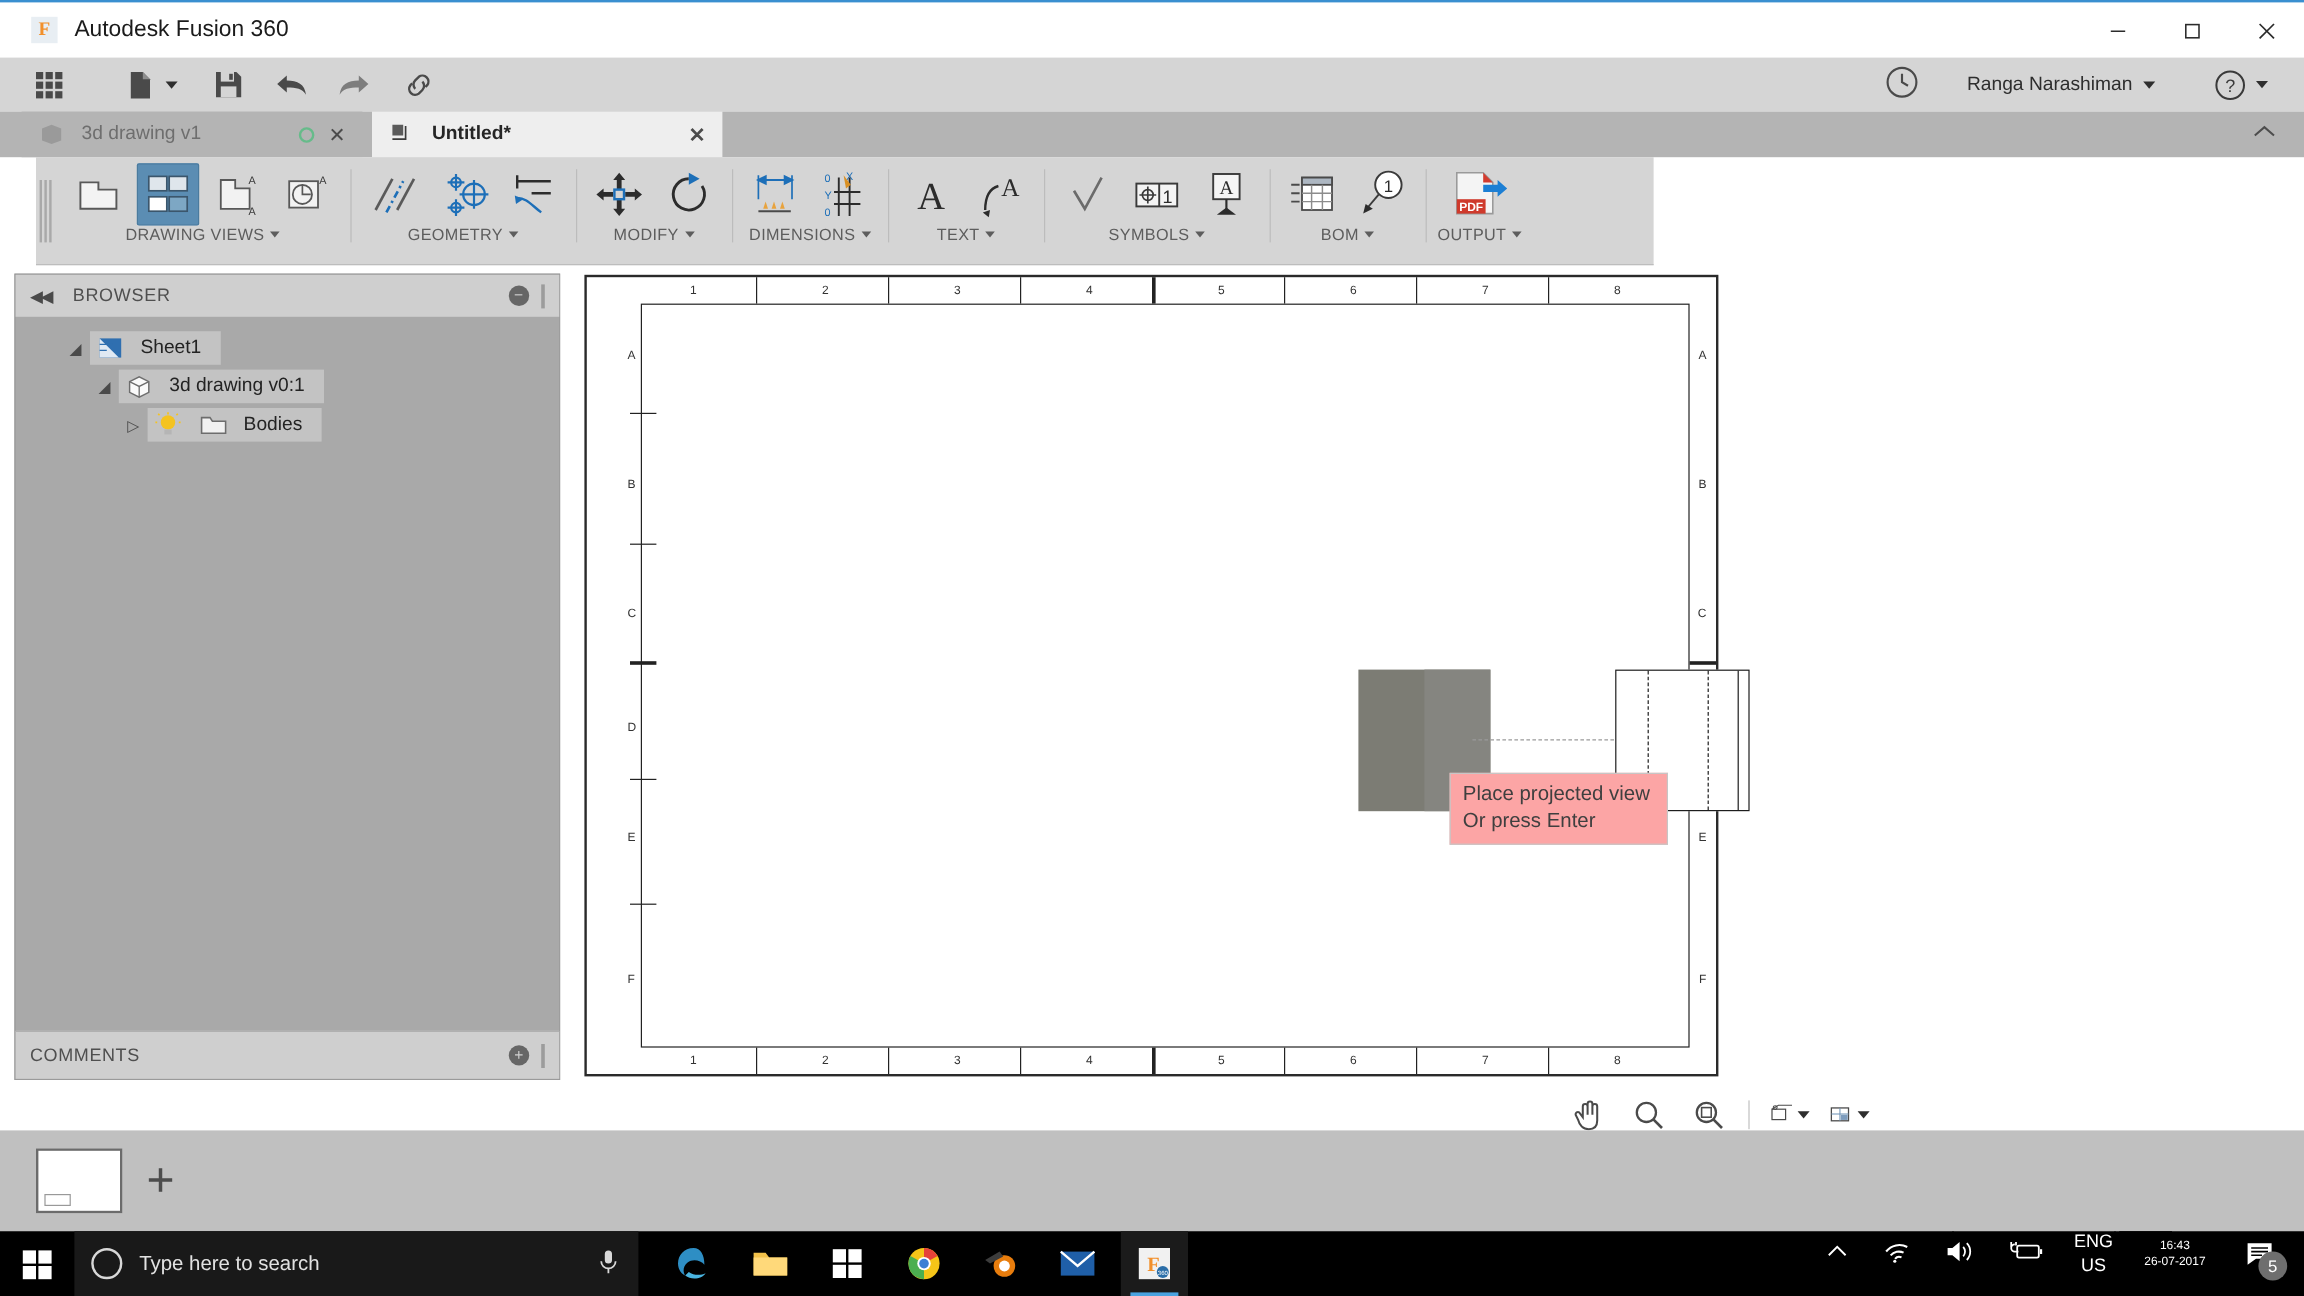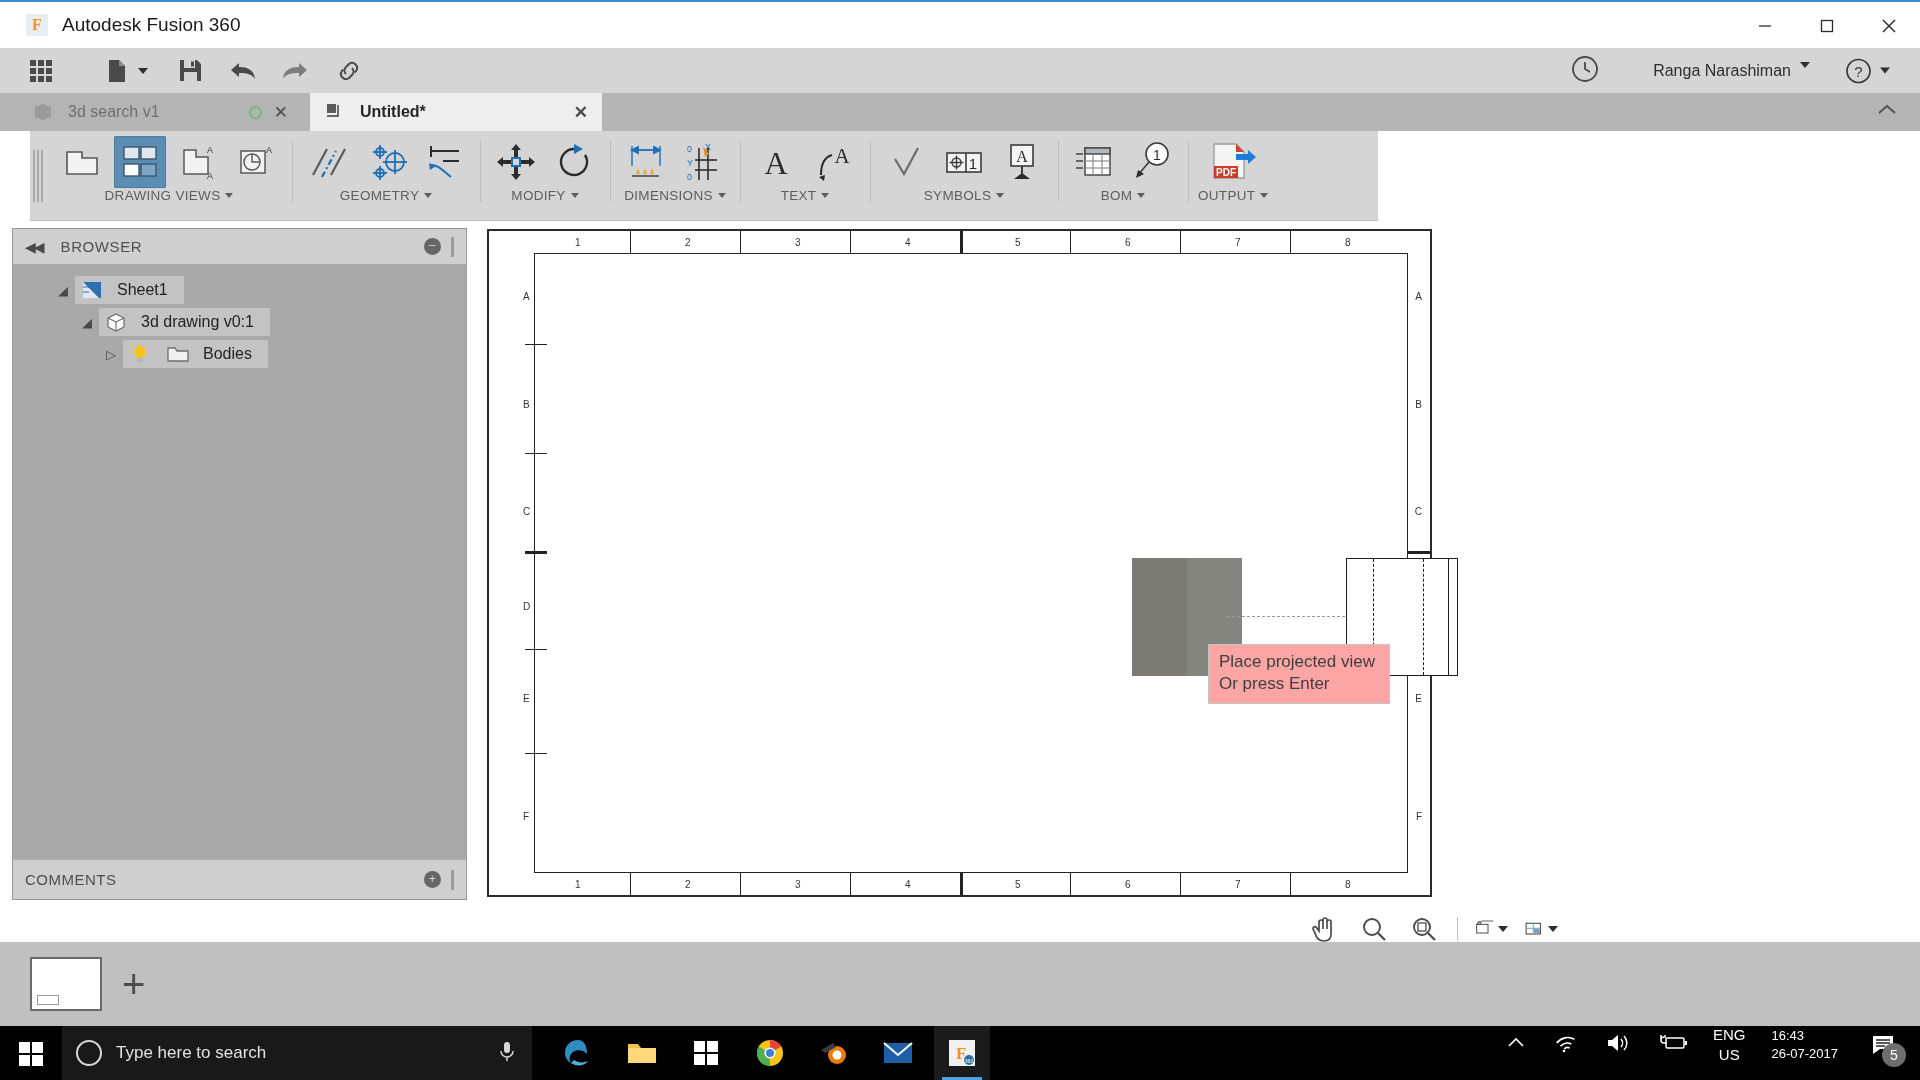--- a/index.html
+++ b/index.html
@@ -25,22 +25,22 @@
   .win-btn svg { display:block; }
 
   
   .qat { position:absolute; left:0; top:48px; width:1920px; height:45px; background:#d5d5d5;
          display:flex; align-items:center; }
   .qat-item { display:flex; align-items:center; justify-content:center; height:45px;
               color:#4a4a4a; }
   .qat .grid-icon { margin-left:24px; width:34px; }
   .qat .sep { width:20px; }
   .clock-icon { position:absolute; right:320px; top:50%; transform:translateY(-50%); }
-  .account { position:absolute; right:110px; top:50%; transform:translateY(-50%);
-             font-size:16px; color:#2e2e2e; display:flex; gap:9px;}
+  .account { position:absolute; right:124px; top:50%; transform:translateY(-50%);
+             font-size:16px; color:#2e2e2e; display:flex; align-items:center; gap:9px;}
   .help { position:absolute; right:30px; top:50%; transform:translateY(-50%);
           display:flex; align-items:center; gap:8px; color:#3a3a3a; }
   .caret { width:0;height:0;border-left:5px solid transparent;border-right:5px solid transparent;
            border-top:6px solid #2e2e2e; display:inline-block; }
 
   
   .tabbar { position:absolute; left:0; top:93px; width:1920px; height:38px; background:#b4b4b4; }
   .tab { position:absolute; top:0; height:38px; display:flex; align-items:center;
          padding:0 14px; font-size:16px; }
   .tab.inactive { left:18px; width:284px; color:#6e6e6e; background:#b4b4b4; }
@@ -135,21 +135,21 @@
                padding:0 14px; gap:14px; }
   .searchbox .circle { width:26px;height:26px;border:2px solid #d8d8d8;border-radius:50%; flex:none;}
   .searchbox .ph { color:#e2e2e2; font-size:17px; flex:1; }
   .tbicons { display:flex; align-items:center; gap:8px; margin-left:18px; }
   .tbicon { width:56px; height:54px; display:flex; align-items:center; justify-content:center; position:relative;}
   .tbicon.active { background:#1b1b1b; }
   .tbicon.active::after { content:""; position:absolute; left:8px; right:8px; bottom:0; height:3px; background:#4aa3e0;}
   .tray { position:absolute; right:0; top:0; height:38px; display:flex; align-items:center; gap:26px;
           padding-right:16px; color:#fff; }
   .tray .lang { font-size:15px; line-height:1.35; text-align:center; }
-  .tray .clock { font-size:13px; line-height:1.35; }
+  .tray .clock { font-size:10px; line-height:1.35; text-align:center; }
   .tray .notif { position:relative; width:40px; height:40px; display:flex; align-items:center; justify-content:center;}
   .tray .badge { position:absolute; right:-2px; bottom:-2px; width:24px;height:24px;border-radius:50%;
                  background:#6e6e6e; color:#fff; font-size:14px; display:flex; align-items:center; justify-content:center;}
 </style>
 </head>
 <body>
 
 <div class="app">
 
   <div class="titlebar">
@@ -247,21 +247,21 @@
     </div>
   </div>
 
   <div class="tabbar">
     <div class="tab inactive">
       <span class="tab-icon">
         <svg width="22" height="20" viewBox="0 0 22 20">
             <path d="M3 5 L11 2 L19 5 L19 15 L11 18 L3 15 Z" fill="#9a9a9a"></path>
           </svg>
       </span>
-      <span class="tab-label">3d search v1</span>
+      <span class="tab-label">3d drawing v1</span>
       <span class="dot-circle"></span>
       <span class="x">✕</span>
     </div>
     <div class="tab active">
       <span class="tab-icon">
         <svg width="22" height="20" viewBox="0 0 22 20">
           <path d="M3 2 L12 2 L12 11 L3 11 Z" fill="#5a5a5a"></path>
           <path d="M14 3 L14 14 L3 14" fill="none" stroke="#3a3a3a" stroke-width="1.4"></path>
         </svg>
       </span>

